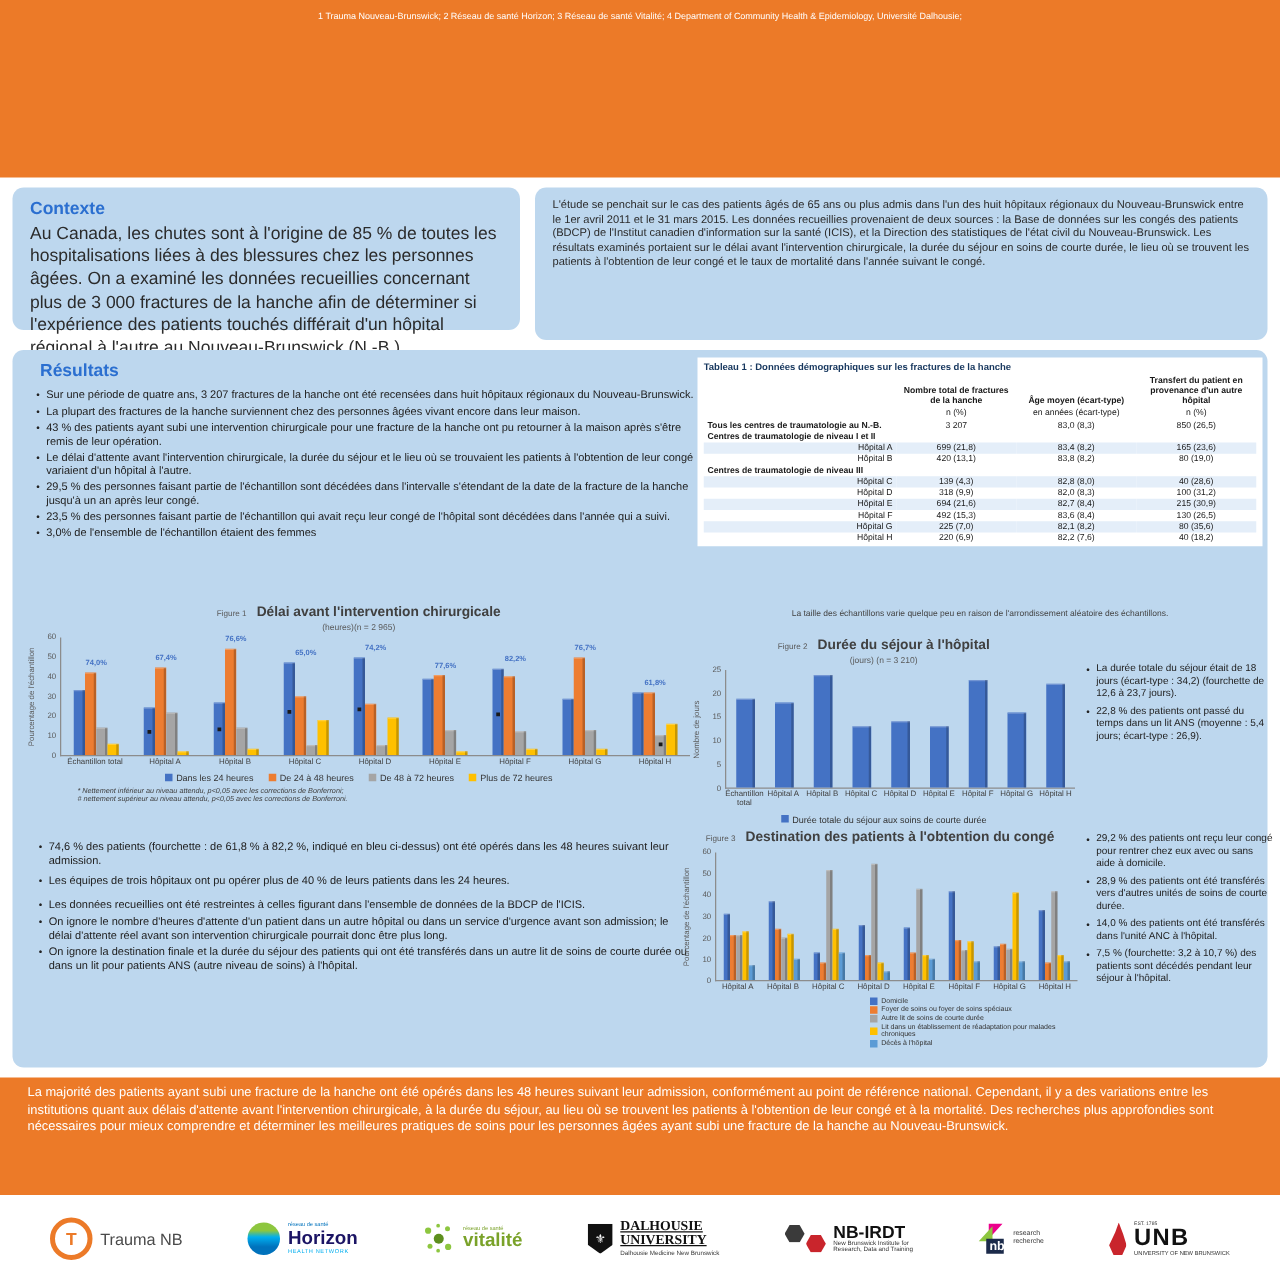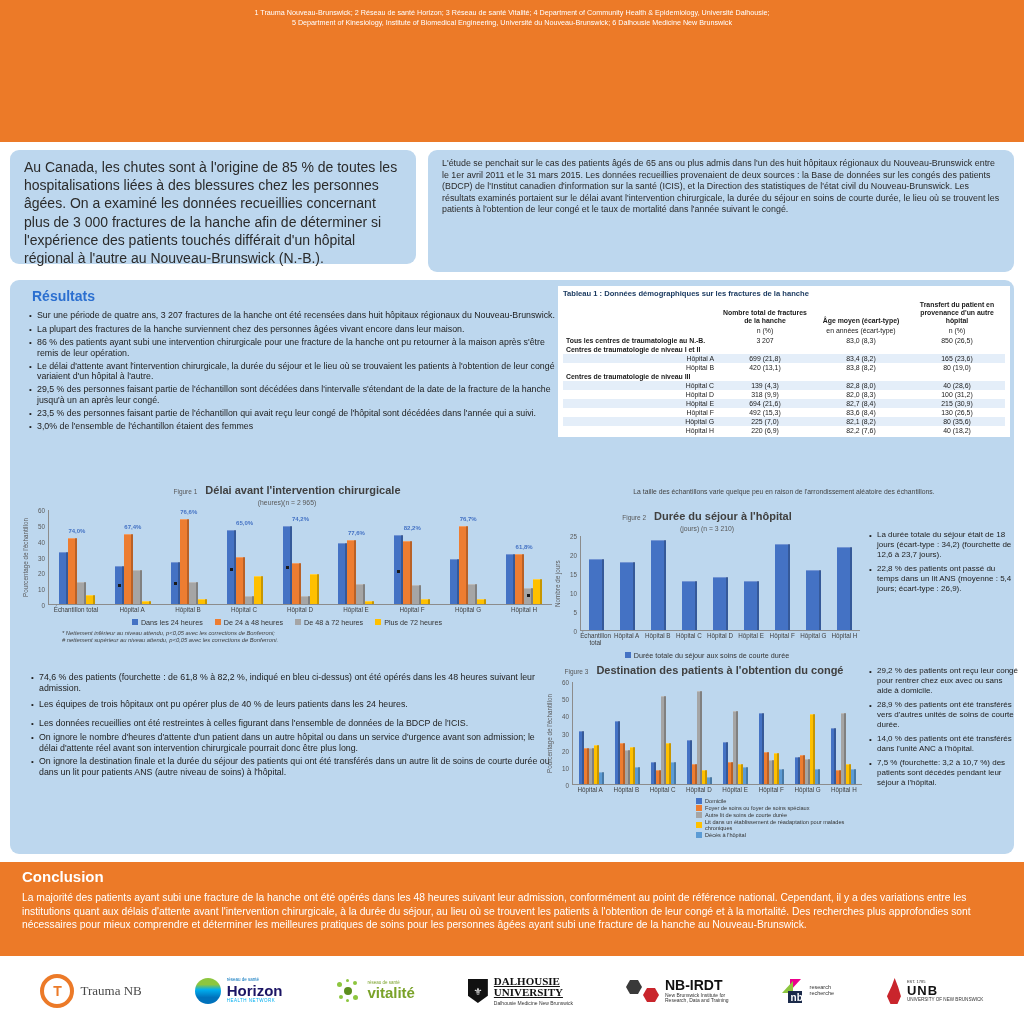--- a/index.html
+++ b/index.html
@@ -89,21 +89,21 @@
   
   #conclusion{position:absolute;left:0;top:862px;width:1024px;height:94px;background:#EC7A28;color:#fff;box-sizing:border-box;padding:6px 22px;}
   #conclusion h2{margin:0 0 6px 0;font-size:15px;}
   #conclusion p{margin:0;font-size:10.3px;line-height:1.32;}
 
   
   #footer{position:absolute;left:0;top:958px;width:1024px;height:66px;display:flex;align-items:center;justify-content:space-around;padding:0 14px;box-sizing:border-box;}
   .logo{display:flex;align-items:center;gap:6px;}
   .logo .txtcol{display:flex;flex-direction:column;line-height:1.05;}
   .ring{width:26px;height:26px;border:4px solid #EC7A28;border-radius:50%;display:flex;align-items:center;justify-content:center;color:#EC7A28;font-weight:bold;font-size:14px;}
-  .trauma-name{font-size:13px;color:#4a4a4a;font-family:Liberation Serif, serif;}
+  .trauma-name{font-size:13px;color:#4a4a4a;}
   .hz-circle{width:26px;height:26px;border-radius:50%;background:linear-gradient(180deg,#8DC63F 25%,#00AEEF 45%,#0072BC 75%);}
   .hz-top{font-size:4.5px;color:#0072BC;}
   .hz-name{font-size:15px;font-weight:bold;color:#1B1464;}
   .hz-bot{font-size:4.5px;color:#00AEEF;letter-spacing:.5px;}
   .vit-dots{width:26px;height:26px;position:relative;}
   .vit-dots i{position:absolute;border-radius:50%;background:#8DC63F;}
   .vit-name{font-size:15px;color:#7AA229;font-weight:bold;}
   .vit-top{font-size:4.5px;color:#7AA229;}
   .dal-shield{width:20px;height:24px;background:#111;color:#fff;font-size:10px;display:flex;align-items:center;justify-content:center;clip-path:polygon(0 0,100% 0,100% 70%,50% 100%,0 70%);}
   .dal-l1{font-family:"Liberation Serif",serif;font-weight:bold;font-size:11px;color:#111;text-decoration:underline;}
@@ -114,35 +114,35 @@
   .nbirdt-name{font-size:14px;font-weight:bold;color:#111;}
   .nbirdt-sub{font-size:5px;color:#333;}
   .rnb-mark{width:22px;height:24px;position:relative;}
   .rnb-mark i{position:absolute;}
   .rnb-t1{width:0;height:0;border-left:11px solid #EC008C;border-bottom:12px solid transparent;left:8px;top:0;}
   .rnb-t2{width:0;height:0;border-right:11px solid #8DC63F;border-top:12px solid transparent;left:0;top:2px;}
   .rnb-t3{width:14px;height:12px;background:#1B2A4A;left:6px;top:12px;}
   .rnb-txt{font-size:5.5px;color:#333;}
   .rnb-nb{font-size:10px;font-weight:bold;color:#fff;position:absolute;left:9px;top:13px;}
   .unb-flame{width:14px;height:26px;background:#C9252C;clip-path:polygon(55% 0,80% 35%,100% 70%,75% 100%,25% 100%,0 70%,35% 30%);}
-  .unb-name{font-size:13px;font-weight:bold;color:#111;letter-spacing:1px;}
+  .unb-name{font-size:19px;font-weight:bold;color:#111;letter-spacing:1px;}
   .unb-est{font-size:4px;color:#333;}
   .unb-sub{font-size:4.6px;color:#333;}
 </style>
 </head>
 <body>
 
 <header class="banner">
   <div class="affil">
     <div>1 Trauma Nouveau-Brunswick; 2 Réseau de santé Horizon; 3 Réseau de santé Vitalité; 4 Department of Community Health &amp; Epidemiology, Université Dalhousie;</div>
-    <div>5 Department of Kinesiology, Institute of Biomedical Engineering, Université du Nouveau-Brunswick; 6 Dalhousie Medicine New Brunswick</div>
   </div>
 </header>
 
 <section id="ctx" class="bluebox">
+  <h2 class="box-head">Contexte</h2>
   <p class="box-body" style="margin:0">Au Canada, les chutes sont à l'origine de 85 % de toutes les hospitalisations liées à des blessures chez les personnes âgées. On a examiné les données recueillies concernant plus de 3 000 fractures de la hanche afin de déterminer si l'expérience des patients touchés différait d'un hôpital régional à l'autre au Nouveau-Brunswick (N.-B.).</p>
 </section>
 
 <section id="met" class="bluebox">
   <p class="box-body" style="margin:0;font-size:8.9px">L'étude se penchait sur le cas des patients âgés de 65 ans ou plus admis dans l'un des huit hôpitaux régionaux du Nouveau-Brunswick entre le 1er avril 2011 et le 31 mars 2015. Les données recueillies provenaient de deux sources : la Base de données sur les congés des patients (BDCP) de l'Institut canadien d'information sur la santé (ICIS), et la Direction des statistiques de l'état civil du Nouveau-Brunswick. Les résultats examinés portaient sur le délai avant l'intervention chirurgicale, la durée du séjour en soins de courte durée, le lieu où se trouvent les patients à l'obtention de leur congé et le taux de mortalité dans l'année suivant le congé.</p>
 </section>
 
 <section id="res" class="bluebox">
   <div class="res-head">Résultats</div>
 
@@ -150,21 +150,21 @@
       <div class="bullet">
         <span class="b-dot">•</span>
         <span class="b-text">Sur une période de quatre ans, 3 207 fractures de la hanche ont été recensées dans huit hôpitaux régionaux du Nouveau-Brunswick.</span>
       </div>
       <div class="bullet">
         <span class="b-dot">•</span>
         <span class="b-text">La plupart des fractures de la hanche surviennent chez des personnes âgées vivant encore dans leur maison.</span>
       </div>
       <div class="bullet">
         <span class="b-dot">•</span>
-        <span class="b-text">86 % des patients ayant subi une intervention chirurgicale pour une fracture de la hanche ont pu retourner à la maison après s'être remis de leur opération.</span>
+        <span class="b-text">43 % des patients ayant subi une intervention chirurgicale pour une fracture de la hanche ont pu retourner à la maison après s'être remis de leur opération.</span>
       </div>
       <div class="bullet">
         <span class="b-dot">•</span>
         <span class="b-text">Le délai d'attente avant l'intervention chirurgicale, la durée du séjour et le lieu où se trouvaient les patients à l'obtention de leur congé variaient d'un hôpital à l'autre.</span>
       </div>
       <div class="bullet">
         <span class="b-dot">•</span>
         <span class="b-text">29,5 % des personnes faisant partie de l'échantillon sont décédées dans l'intervalle s'étendant de la date de la fracture de la hanche jusqu'à un an après leur congé.</span>
       </div>
       <div class="bullet">
@@ -614,21 +614,20 @@
         <span class="b-text">14,0 % des patients ont été transférés dans l'unité ANC à l'hôpital.</span>
       </div>
       <div class="bullet">
         <span class="b-dot">•</span>
         <span class="b-text">7,5 % (fourchette: 3,2 à 10,7 %) des patients sont décédés pendant leur séjour à l'hôpital.</span>
       </div>
     </div>
 </section>
 
 <section id="conclusion">
-  <h2>Conclusion</h2>
   <p>La majorité des patients ayant subi une fracture de la hanche ont été opérés dans les 48 heures suivant leur admission, conformément au point de référence national. Cependant, il y a des variations entre les institutions quant aux délais d'attente avant l'intervention chirurgicale, à la durée du séjour, au lieu où se trouvent les patients à l'obtention de leur congé et à la mortalité. Des recherches plus approfondies sont nécessaires pour mieux comprendre et déterminer les meilleures pratiques de soins pour les personnes âgées ayant subi une fracture de la hanche au Nouveau-Brunswick.</p>
 </section>
 
 <footer id="footer">
   <div class="logo">
     <div class="ring">T</div>
     <span class="trauma-name">Trauma NB</span>
   </div>
   <div class="logo">
     <div class="hz-circle"></div>

